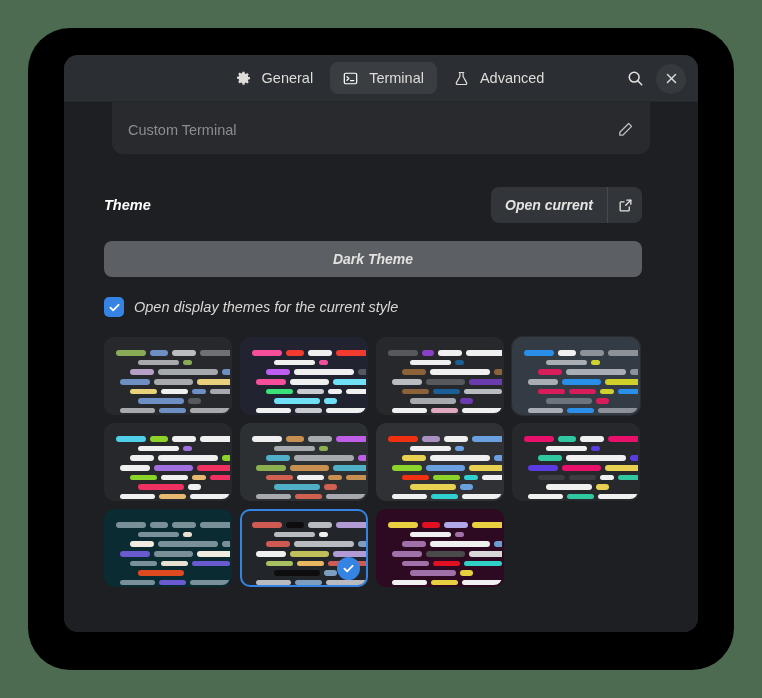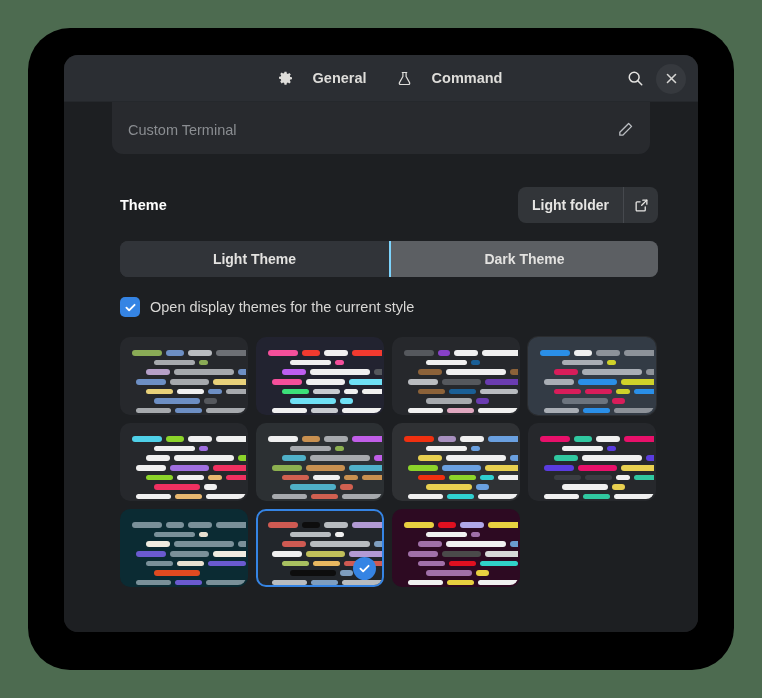--- a/index.html
+++ b/index.html
@@ -60,27 +60,27 @@
     display: flex;
     align-items: center;
     gap: 4px;
     margin: 0 auto;
     padding-left: 18px;
   }
 
   .tab {
     display: flex;
     align-items: center;
-    gap: 20px;
+    gap: 11px;
     height: 32px;
     padding: 0 13px;
     border-radius: 8px;
     color: #deddda;
     font-size: 14.5px;
-    font-weight: bold;
+    font-weight: normal;
     white-space: nowrap;
     cursor: pointer;
     background: transparent;
     justify-content: center;
   }
   .tab.active { background: #3a3d42; }
   .tab .tab-icon { display: flex; align-items: center; }
   .tab .tab-icon svg { display: block; }
 
   #header-actions {
@@ -128,23 +128,24 @@
     flex: 1 1 auto;
     color: #8a8d91;
     font-size: 14.5px;
     padding-top: 12px;
   }
   #custom-command-edit { padding-top: 12px; display: flex; cursor: pointer; }
 
   
   #theme-section {
     position: absolute;
-    left: 56px;
+    left: 40px;
     top: 85px;
     width: 538px;
+    font-style: italic;
   }
 
   #theme-head {
     display: flex;
     align-items: center;
     justify-content: space-between;
     height: 36px;
   }
   #theme-title { color: #ffffff; font-size: 14.5px; font-weight: bold; }
 
@@ -276,29 +277,38 @@
         <div class="tab">
           <span class="tab-icon">
             <svg width="15" height="15" viewBox="0 0 16 16" fill="#deddda">
               <path d="M8 5.2a2.8 2.8 0 100 5.6 2.8 2.8 0 000-5.6zm0 1.5a1.3 1.3 0 110 2.6 1.3 1.3 0 010-2.6z"></path>
               <path d="M6.9.8h2.2l.3 1.8 1.2.5 1.5-1.05 1.55 1.55-1.05 1.5.5 1.2 1.8.3v2.2l-1.8.3-.5 1.2 1.05 1.5-1.55 1.55-1.5-1.05-1.2.5-.3 1.8H6.9l-.3-1.8-1.2-.5-1.5 1.05L2.35 11.3l1.05-1.5-.5-1.2-1.8-.3V6.1l1.8-.3.5-1.2-1.05-1.5L3.9 1.55l1.5 1.05 1.2-.5z"></path>
             </svg>
           </span>
           <span>General</span>
         </div>
 
+        <div class="tab active">
+          <span class="tab-icon">
+            <svg width="15" height="15" viewBox="0 0 16 16" fill="none" stroke="#ffffff" stroke-width="1.3">
+              <rect x="1.4" y="2.4" width="13.2" height="11.2" rx="1.6"></rect>
+              <path d="M4.2 6.1l2.1 1.9-2.1 1.9M8.1 10.2h3.4" stroke-linecap="round" stroke-linejoin="round"></path>
+            </svg>
+          </span>
+          <span>Terminal</span>
+        </div>
 
         <div class="tab">
           <span class="tab-icon">
             <svg width="15" height="15" viewBox="0 0 16 16" fill="none" stroke="#deddda" stroke-width="1.3">
               <path d="M6.3 1.6v4.2L2.6 12.4c-.5.9.1 2 1.1 2h8.6c1 0 1.6-1.1 1.1-2L9.7 5.8V1.6" stroke-linejoin="round"></path>
               <path d="M5.6 1.6h4.8" stroke-linecap="round"></path>
             </svg>
           </span>
-          <span>Command</span>
+          <span>Advanced</span>
         </div>
 
       </div>
 
       <div id="header-actions">
         <div class="hdr-btn" id="search-button">
           <svg width="17" height="17" viewBox="0 0 18 18" fill="none" stroke="#e3e2e0" stroke-width="1.6">
             <circle cx="7.6" cy="7.6" r="5.2"></circle>
             <path d="M11.4 11.4l4.2 4.2" stroke-linecap="round"></path>
           </svg>
@@ -322,35 +332,34 @@
           </svg>
         </div>
       </div>
 
       <div id="theme-section">
 
         <div id="theme-head">
           <div id="theme-title">Theme</div>
 
           <div id="open-folder-button">
-            <div id="open-folder-label">Light folder</div>
+            <div id="open-folder-label">Open current</div>
             <div id="open-folder-divider"></div>
             <div id="open-folder-icon-wrap">
               <svg width="15" height="15" viewBox="0 0 16 16" fill="none" stroke="#e6e5e3" stroke-width="1.4">
                 <path d="M9.4 2.3h4.3v4.3" stroke-linecap="round" stroke-linejoin="round"></path>
                 <path d="M13.7 2.3L8.2 7.8" stroke-linecap="round"></path>
                 <path d="M12 9.6v3.3a.9.9 0 01-.9.9H3.2a.9.9 0 01-.9-.9V5a.9.9 0 01.9-.9h3.3" stroke-linecap="round" stroke-linejoin="round"></path>
               </svg>
             </div>
           </div>
         </div>
 
 
         <div id="style-toggle">
-          <div class="style-seg">Light Theme</div>
           <div class="style-seg active">Dark Theme</div>
         </div>
 
         <div id="only-current-style-row">
           <div id="only-current-style-checkbox">
             <svg width="13" height="13" viewBox="0 0 14 14" fill="none" stroke="#ffffff" stroke-width="2">
               <path d="M2.6 7.2l2.9 2.9 5.9-6" stroke-linecap="round" stroke-linejoin="round"></path>
             </svg>
           </div>
           <div id="only-current-style-label">Open display themes for the current style</div>

